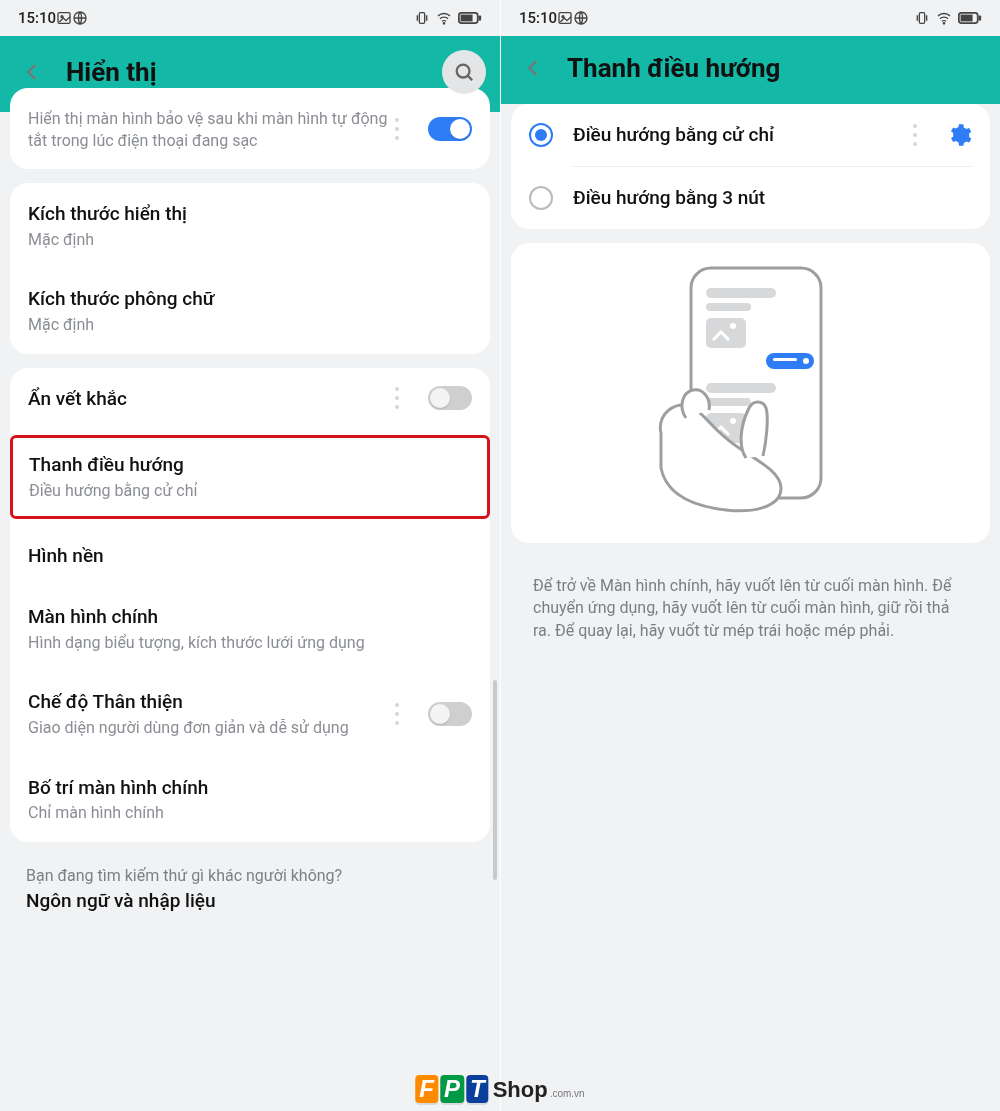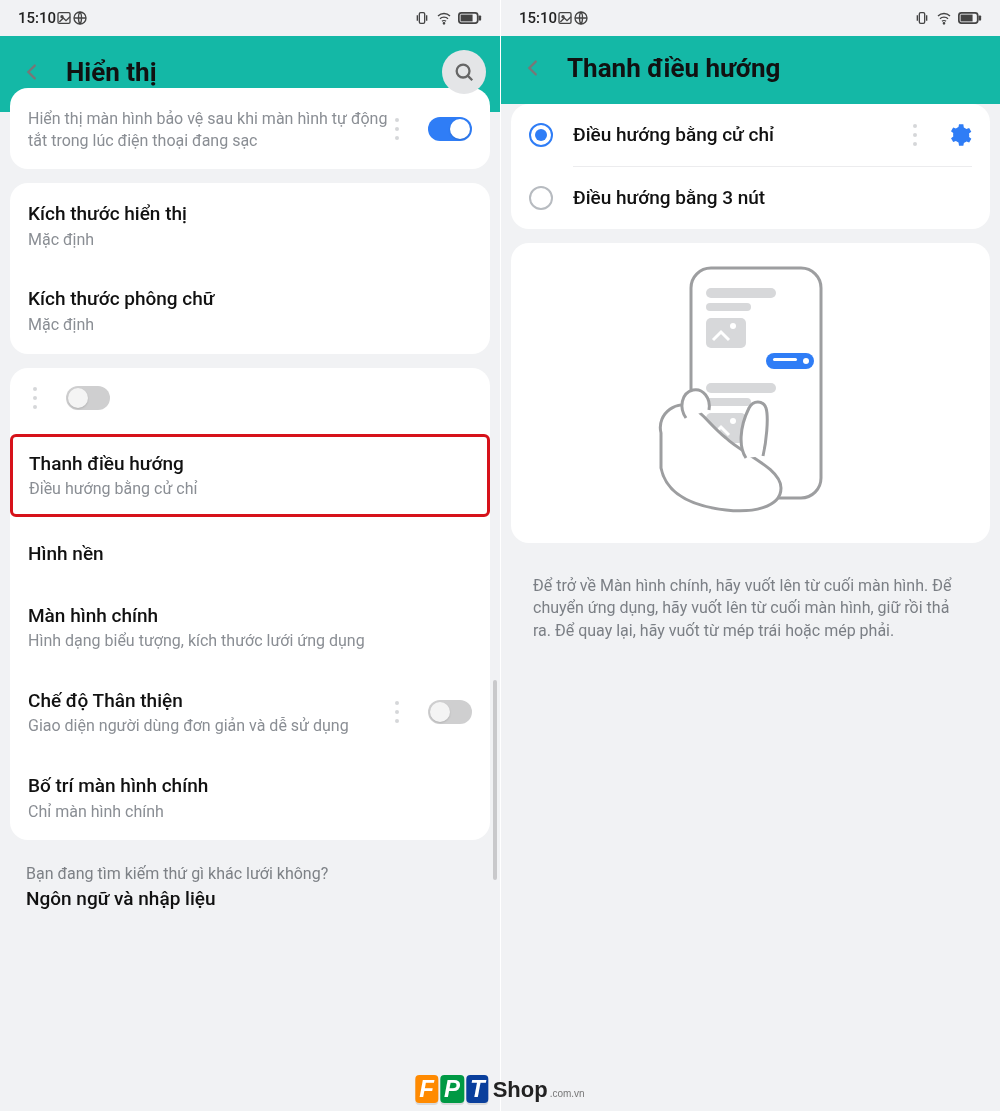--- a/index.html
+++ b/index.html
@@ -278,20 +278,23 @@
         <div class="row">
           <div class="row-texts">
             <div class="row-title">Kích thước phông chữ</div>
             <div class="row-sub">Mặc định</div>
           </div>
         </div>
       </div>
 
       <div class="card">
         <div class="row">
+          <div class="row-texts">
+            <div class="row-title">Ẩn vết khắc</div>
+          </div>
           <div class="row-right">
             <div class="more-dots">
                 <span></span>
                 <span></span>
                 <span></span>
               </div>
             <div class="toggle off grad"></div>
           </div>
         </div>
 
@@ -329,21 +332,21 @@
         </div>
 
         <div class="row">
           <div class="row-texts">
             <div class="row-title">Bố trí màn hình chính</div>
             <div class="row-sub">Chỉ màn hình chính</div>
           </div>
         </div>
       </div>
 
-      <div class="footer-hint">Bạn đang tìm kiếm thứ gì khác lưới không?</div>
+      <div class="footer-hint">Bạn đang tìm kiếm thứ gì khác người không?</div>
       <div class="footer-title">Ngôn ngữ và nhập liệu</div>
     </div>
 
     <div class="scrollbar-fake"></div>
   </div>
 
   <div class="screen">
     <div class="status-bar">
       <div class="status-left">
         <span>15:10</span>

